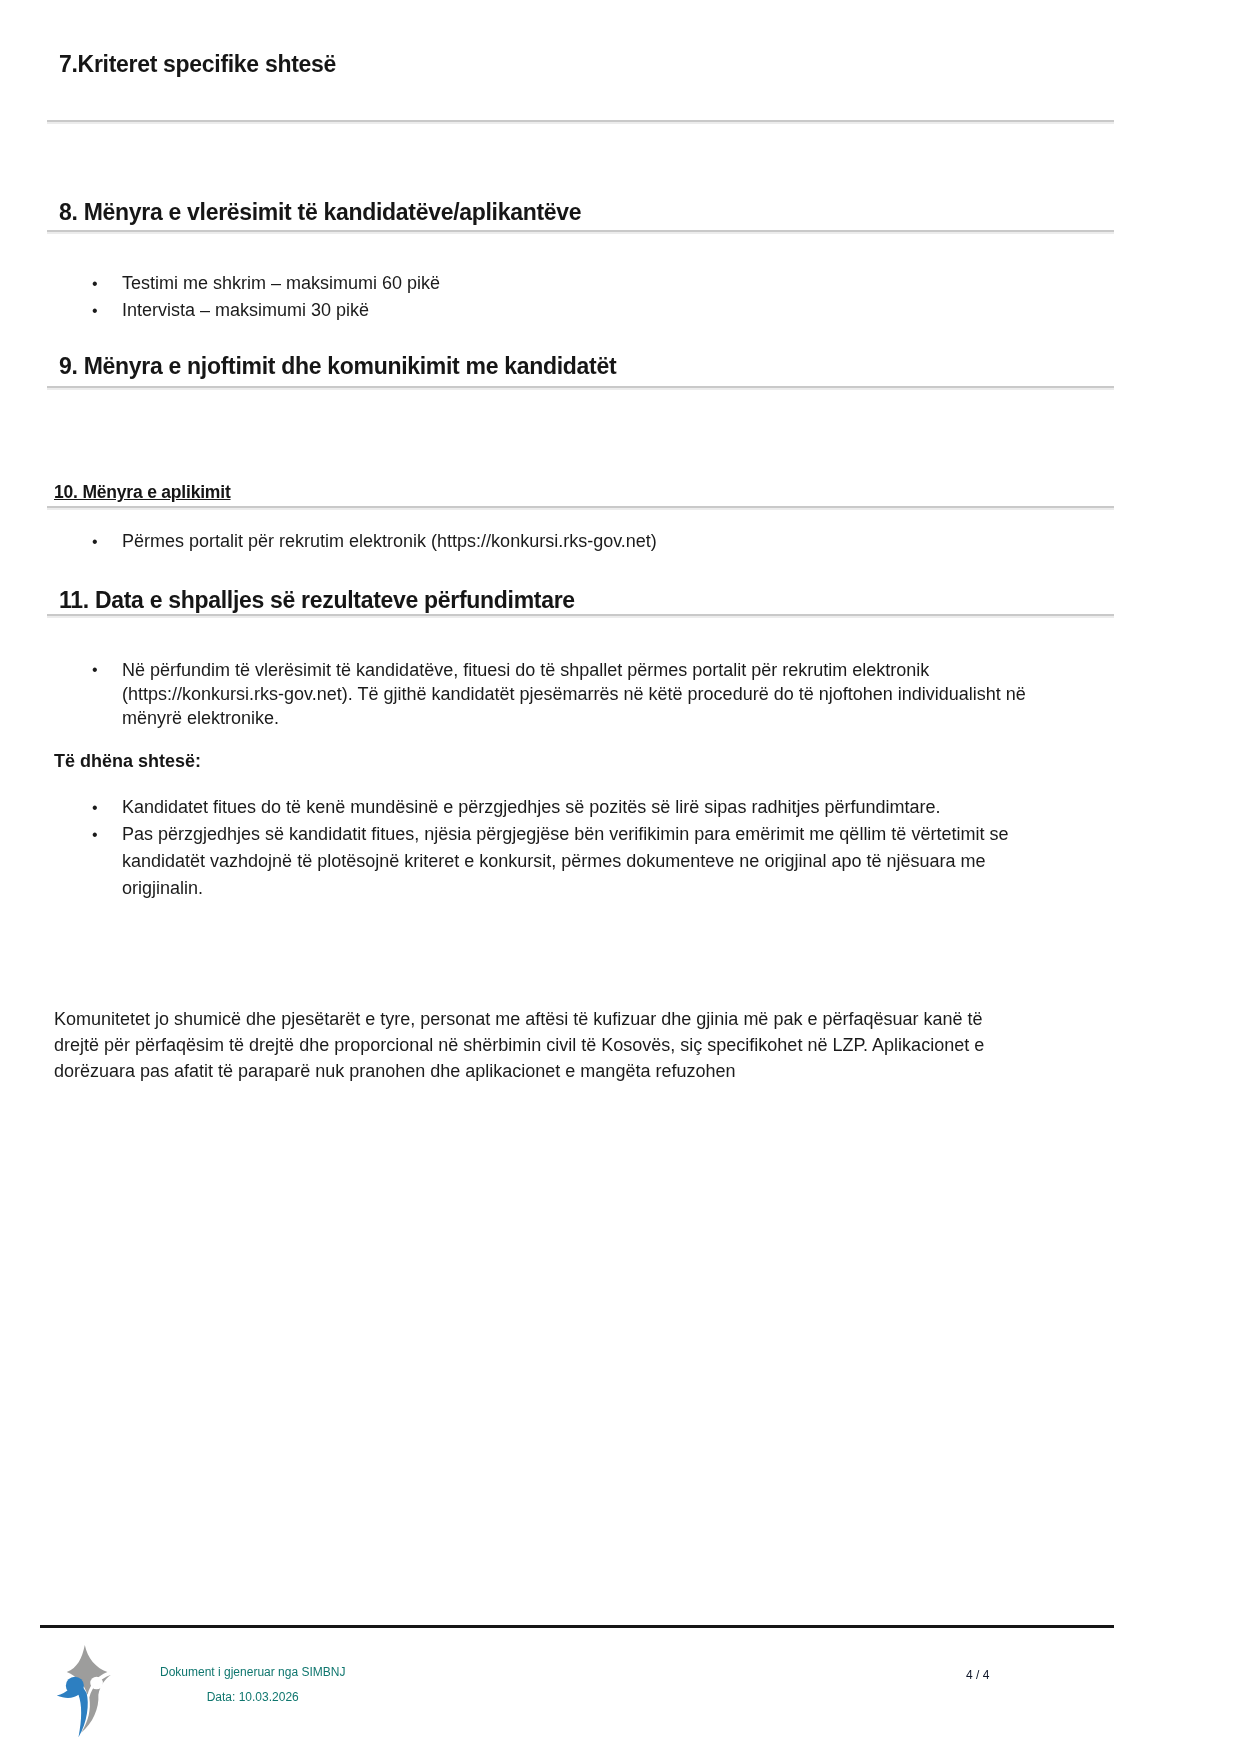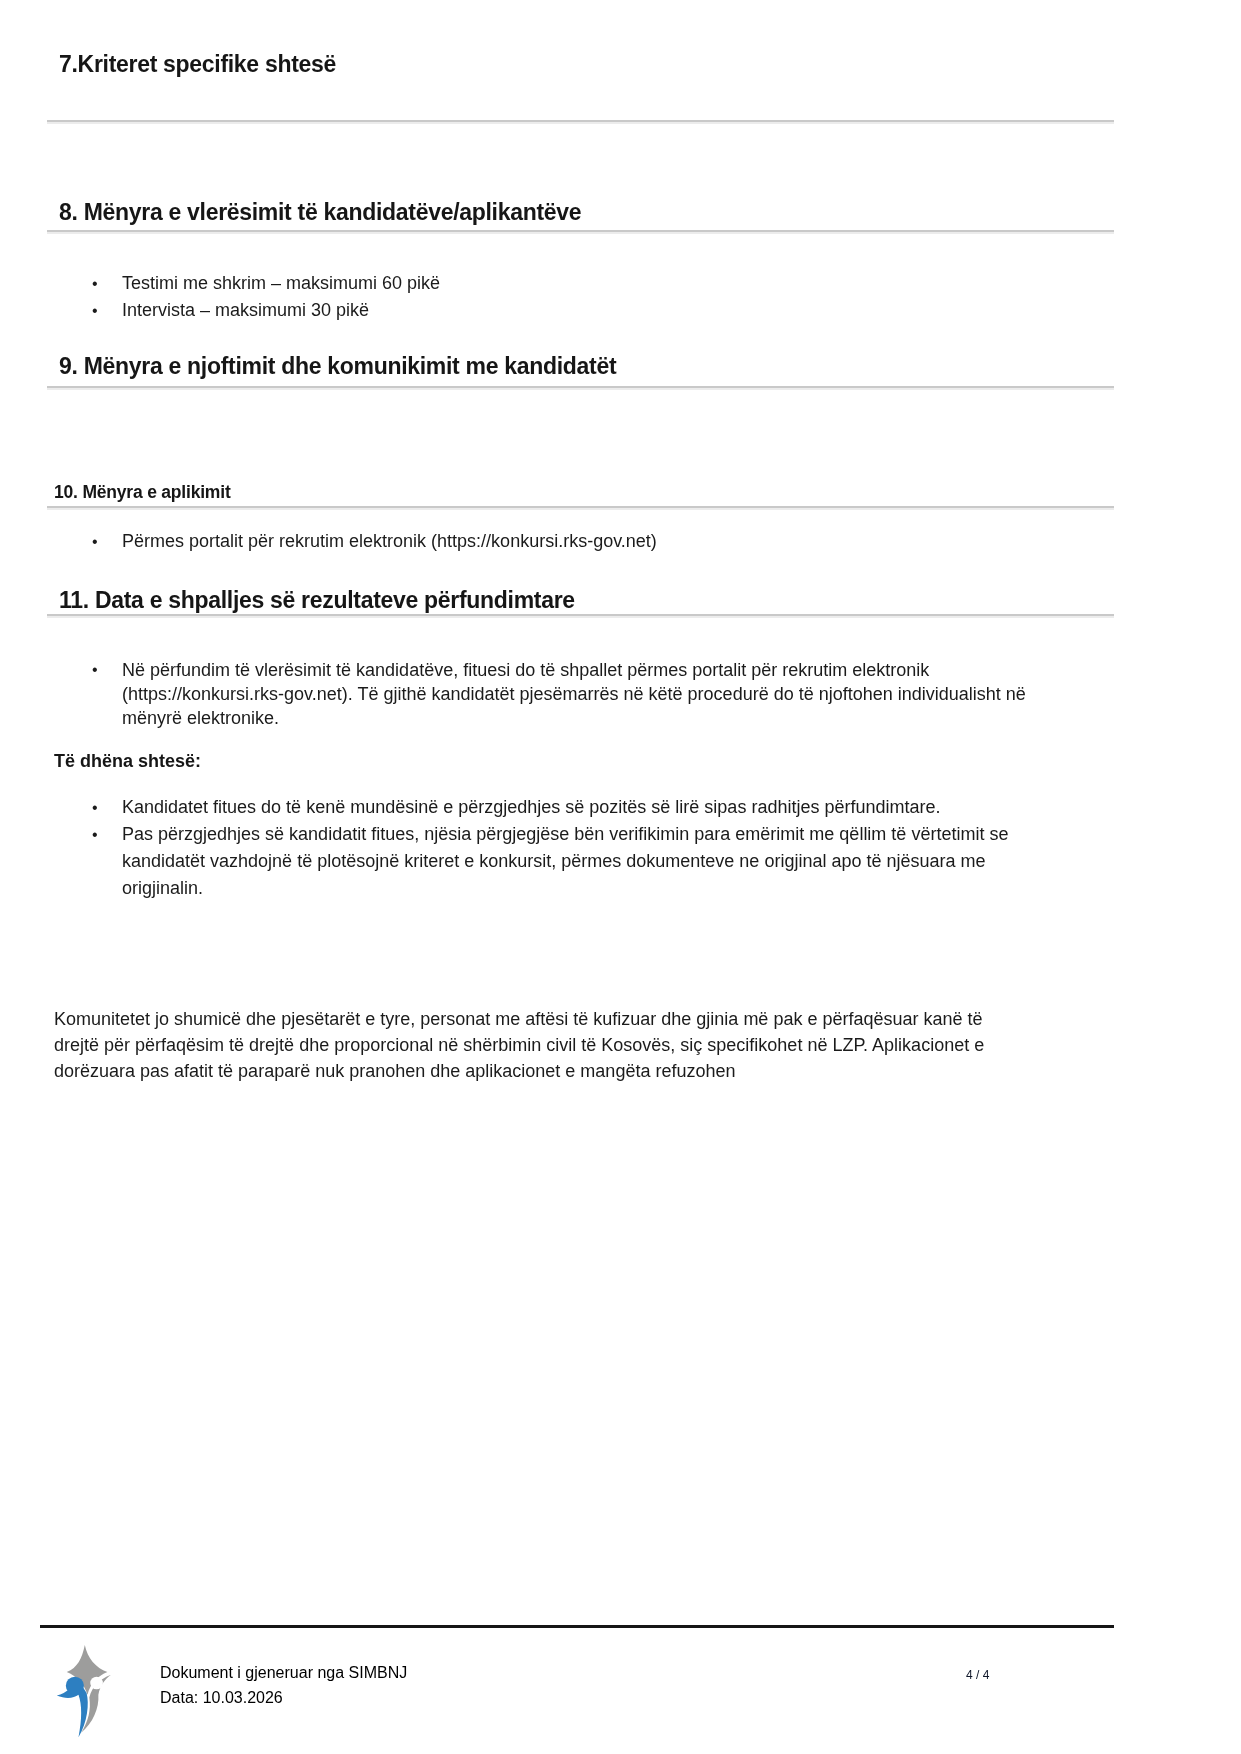--- a/index.html
+++ b/index.html
@@ -13,21 +13,21 @@
     overflow:hidden;
   }
   .h-lg{
     position:absolute;left:54px;margin:5px;
     font-size:23px;font-weight:700;letter-spacing:-0.3px;
     color:#161616;white-space:nowrap;
   }
   .h-sm{
     position:absolute;left:54px;margin:0;
     font-size:17.5px;font-weight:700;letter-spacing:-0.2px;
-    color:#161616;white-space:nowrap;
+    color:#161616;white-space:nowrap;text-decoration:underline;
   }
   .divider{
     position:absolute;left:47px;width:1067px;height:2px;
     background:#c9c9c9;border-bottom:2px solid #ececec;
   }
   .bullets{
     position:absolute;left:54px;margin:12px;padding:0;list-style:none;
     font-size:18px;line-height:27px;width:962px;
   }
   .bullets li{position:relative;padding-left:56px;}
@@ -44,21 +44,21 @@
     position:absolute;left:54px;margin:0;
     font-size:18px;line-height:26px;width:968px;
   }
   .footer-rule{
     position:absolute;left:40px;top:1625px;width:1074px;height:3px;
     background:#161616;
   }
   .logo{position:absolute;left:50px;top:1645px;width:66px;height:94px;}
   .footer-meta{
     position:absolute;left:160px;top:1660px;
-    font-size:16px;line-height:25px;color:#000000;
+    font-size:12px;line-height:25px;color:#0f766e;text-align:center;
   }
   .page-number{
     position:absolute;left:966px;top:1668px;
     font-size:12px;color:#0f172a;white-space:nowrap;text-align:center;
   }
 </style>
 </head>
 <body>
 
 <div class="page">

